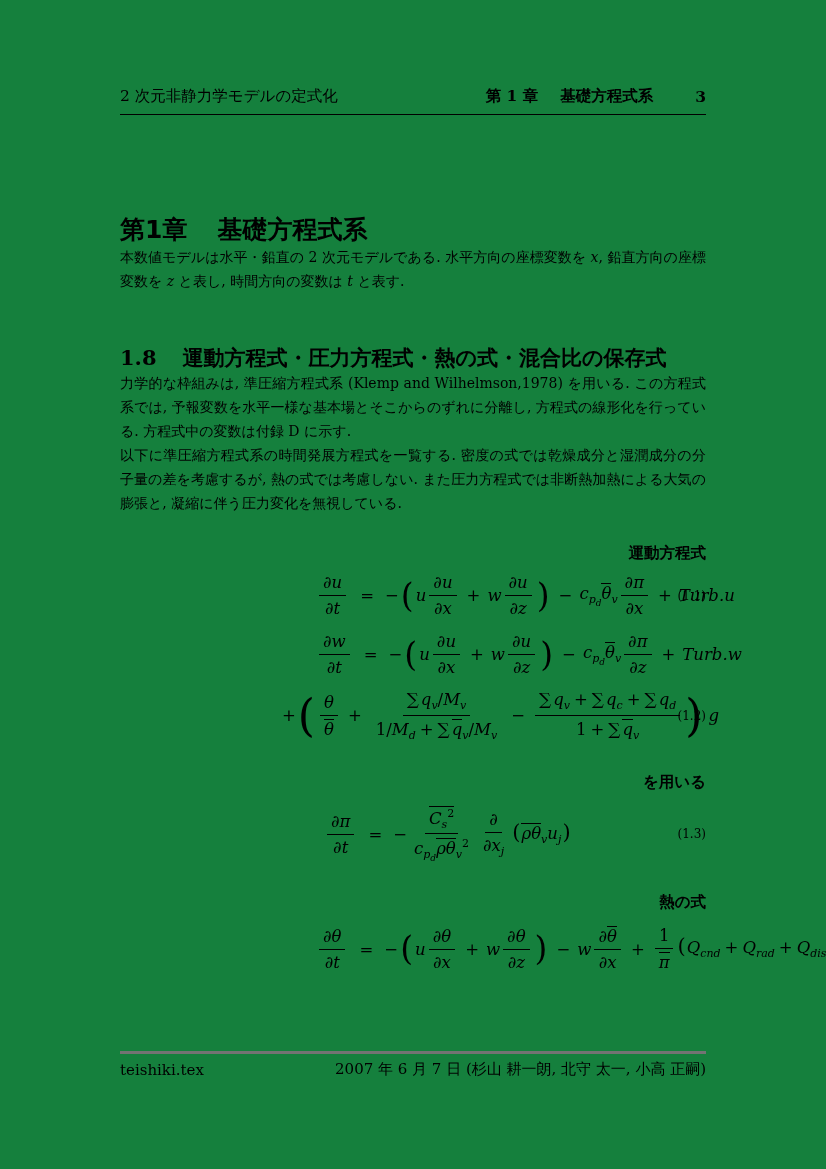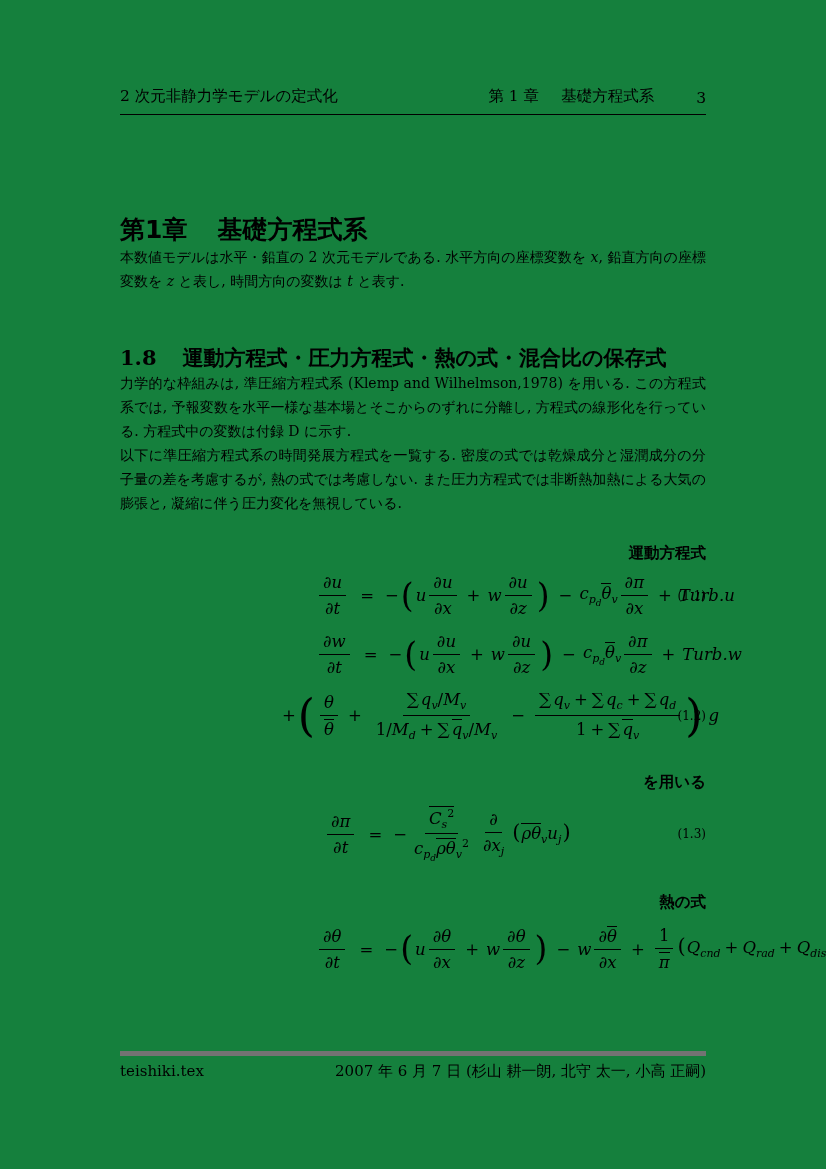--- a/index.html
+++ b/index.html
@@ -10,27 +10,27 @@
     overflow:hidden;
   }
   .content { padding:0 120px; }
 
   
   .pghead {
     margin-top:86px; padding-bottom:7px; border-bottom:1px solid #000;
     display:flex; justify-content:space-between; align-items:baseline;
     font-size:15.5px;
   }
-  .pghead .right { display:flex; align-items:flex-end; }
+  .pghead .right { display:flex; align-items:center;font-weight:bold; }
   .pghead .right .chap-title { margin-left:22px; }
   .pghead .right .pageno { margin-left:42px; }
   .pgfoot {
     position:absolute; left:120px; right:120px; top:1051px;
-    border-top:5px solid #737373; padding-top:6px;
-    display:flex; justify-content:space-between; align-items:flex-start;
+    border-top:3px solid #737373; padding-top:6px;
+    display:flex; justify-content:space-between; align-items:center;
     font-size:15px;
   }
 
   .gothic { font-family:"DejaVu Sans","Liberation Sans",sans-serif; font-weight:bold; }
 
   h1.chapter { margin:100px 0 0 0; font-size:25px; line-height:1.2; }
   h1.chapter .chapnum { margin-right:30px; }
 
   p.body-text {
     font-size:14px; line-height:24px; text-align:justify;

